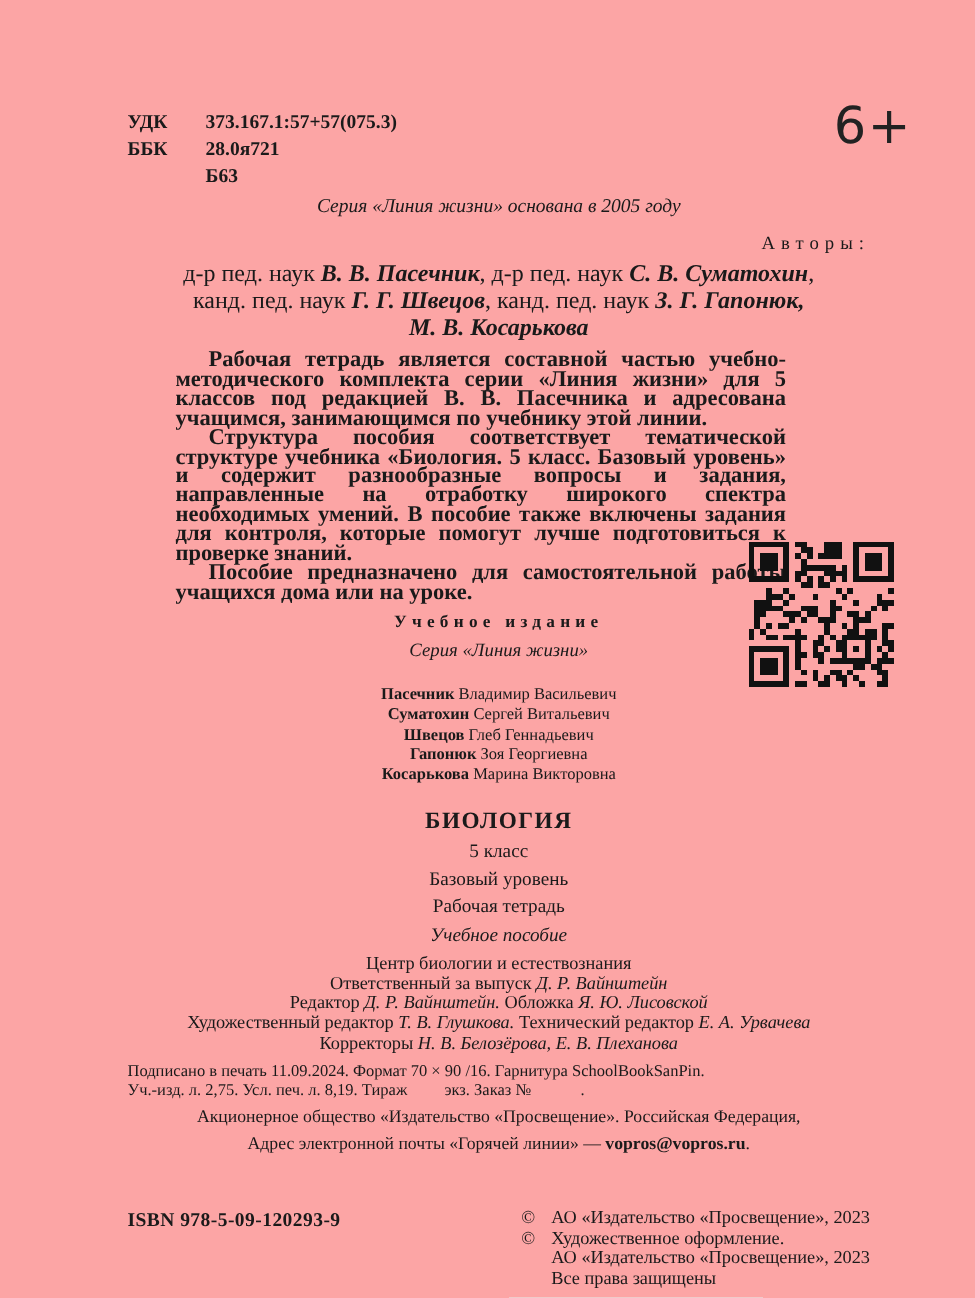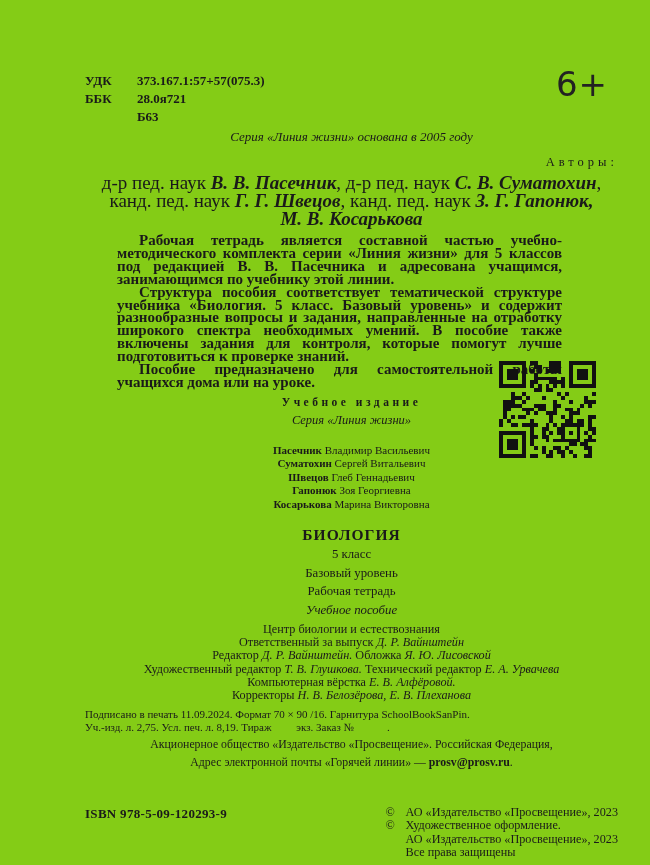--- a/index.html
+++ b/index.html
@@ -1,45 +1,45 @@
 <!DOCTYPE html>
 <html lang="ru"><head>
 <meta charset="utf-8">
 <style>
   html,body{margin:0;padding:0;background:#e8e8e8;}
   .page{
     position:relative;
     width:650px;height:865px;
     margin:0 auto;
-    background:#84cc16;
+    background:#fca5a5;
     color:#1a1a1a;
     font-family:"Liberation Serif","DejaVu Serif",serif;
     overflow:hidden;
     box-sizing:border-box;
-    padding:72px 32px 0 85px;
+    padding:72px 70px 0 85px;
   }
   .b{font-weight:bold}
   .i{font-style:italic}
 
   
   .codes{font-size:13px;font-weight:bold;line-height:18px}
   .code-line{white-space:nowrap}
   .code-label{display:inline-block;width:52px}
   .shelf{margin-left:52px}
 
   .age-badge{
     position:absolute;top:64px;right:42px;
     font-family:"DejaVu Sans","Liberation Sans",sans-serif;
     font-size:34px;font-weight:500;color:#222;letter-spacing:1px;
   }
 
   .series-note{font-style:italic;font-size:13px;text-align:center;margin-top:3px}
 
   .authors-heading{text-align:right;font-size:12.5px;letter-spacing:4px;margin-top:10px}
-  .authors-lines{text-align:center;font-size:19px;line-height:18px;margin-top:4px}
+  .authors-lines{text-align:center;font-size:16px;line-height:18px;margin-top:4px}
 
   .annotation{
     margin:6px 56px 0 32px;
     font-weight:bold;
     font-size:15px;line-height:12.9px;
     text-align:justify;
   }
   .annotation p{margin:0;text-indent:22px}
 
   .edition{text-align:center;margin-top:7px}
@@ -412,32 +412,31 @@
     <div class="title-line">Базовый уровень</div>
     <div class="title-line">Рабочая тетрадь</div>
     <div class="title-line i">Учебное пособие</div>
   </div>
 
   <div class="staff">
     <div>Центр биологии и естествознания</div>
     <div><span>Ответственный за выпуск </span><span class="i">Д. Р. Вайнштейн</span></div>
     <div><span>Редактор </span><span class="i">Д. Р. Вайнштейн.</span><span> Обложка </span><span class="i">Я. Ю. Лисовской</span></div>
     <div><span>Художественный редактор </span><span class="i">Т. В. Глушкова.</span><span> Технический редактор </span><span class="i">Е. А. Урвачева</span></div>
-    <div><span>Компьютерная вёрстка </span><span class="i">Е. В. Алфёровой.</span></div>
     <div><span>Корректоры </span><span class="i">Н. В. Белозёрова, Е. В. Плеханова</span></div>
   </div>
 
   <div class="print-info">
     <div>Подписано в печать 11.09.2024. Формат 70&nbsp;×&nbsp;90&nbsp;/16. Гарнитура SchoolBookSanPin.</div>
     <div>Уч.-изд. л. 2,75. Усл. печ. л. 8,19. Тираж&nbsp;&nbsp;&nbsp;&nbsp;&nbsp;&nbsp;&nbsp;&nbsp; экз. Заказ №&nbsp;&nbsp;&nbsp;&nbsp;&nbsp;&nbsp;&nbsp;&nbsp;&nbsp;&nbsp;&nbsp; .</div>
   </div>
 
   <div class="publisher">
     <div>Акционерное общество «Издательство «Просвещение». Российская Федерация,</div>
-    <div class="hotline"><span>Адрес электронной почты «Горячей линии» — </span><span class="b">prosv@prosv.ru</span><span>.</span></div>
+    <div class="hotline"><span>Адрес электронной почты «Горячей линии» — </span><span class="b">vopros@vopros.ru</span><span>.</span></div>
   </div>
 
   <div class="bottom-row">
     <div class="isbn">ISBN 978-5-09-120293-9</div>
     <div class="copyright">
       <div class="copy-row">
         <span class="copy-sym">©</span>
         <span>АО «Издательство «Просвещение», 2023</span>
       </div>
       <div class="copy-row">

